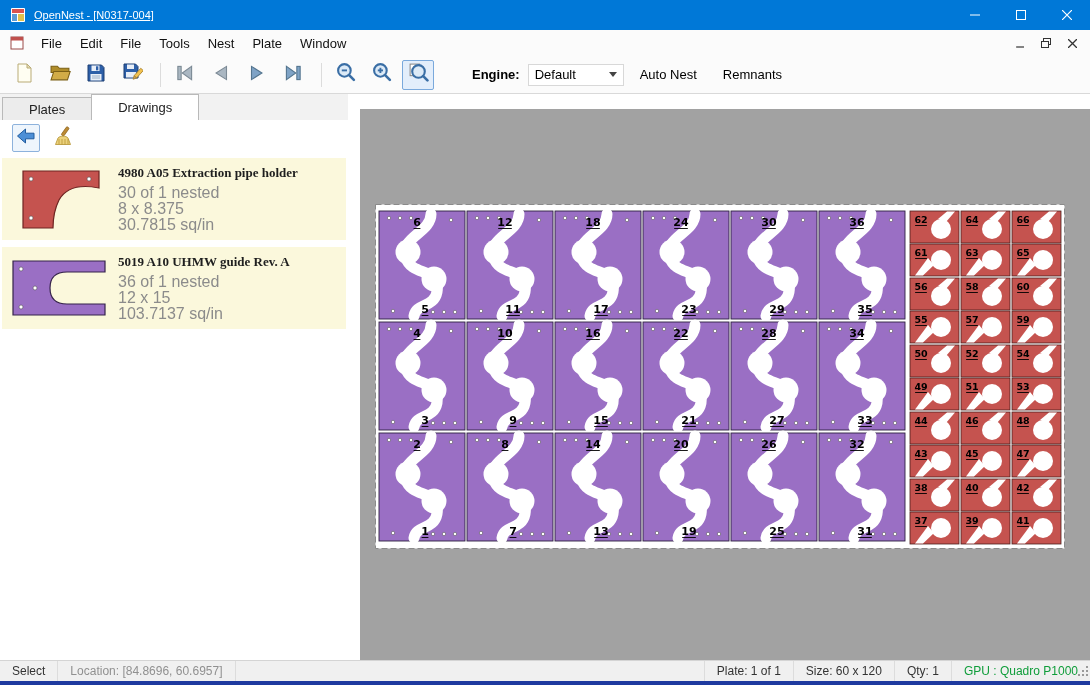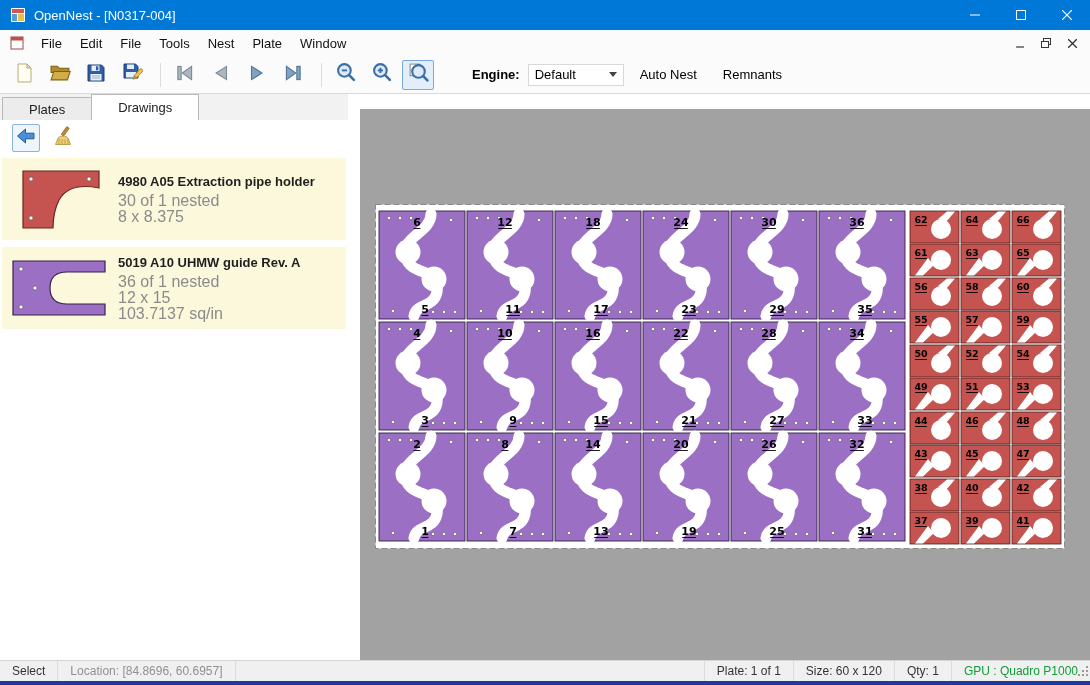--- a/index.html
+++ b/index.html
@@ -2,21 +2,21 @@
 <html><head>
 <meta charset="utf-8">
 <style>
   * { box-sizing: border-box; margin: 0; padding: 0; }
   body { width:1090px; height:685px; font-family:"Liberation Sans", sans-serif; background:#fff; }
   .window { position:relative; width:1090px; height:685px; overflow:hidden; background:#fff; }
 
   
   .titlebar { height:30px; background:#0078d7; display:flex; align-items:center; color:#fff; }
   .app-icon { margin:0 8px 0 10px; display:flex; }
-  .title-text { font-size:13px; }
+  .title-text { font-size:11px;text-decoration:underline; }
   .tb-controls { margin-left:auto; display:flex; height:100%; }
   .tb-btn { width:46px; height:100%; display:flex; align-items:center; justify-content:center; cursor:default; }
 
   
   .menubar { height:26px; background:#fbfbfb; display:flex; align-items:center; font-size:13px; color:#111; }
   .mdi-doc { margin:0 8px 0 10px; display:flex; }
   .menu-item { padding:3px 9px; }
   .mdi-controls { margin-left:auto; display:flex; align-items:center; padding-right:6px; gap:2px; }
   .mdi-btn { width:24px; height:20px; display:flex; align-items:center; justify-content:center; }
 
@@ -37,21 +37,21 @@
   .tabstrip { height:26px; background:#f2f2f2; display:flex; align-items:flex-end; padding-left:2px; }
   .tab { height:23px; line-height:23px; padding:0 26px; font-size:13px; background:#ececec; border:1px solid #b9b9b9; border-bottom:none; margin-right:-1px; color:#222; }
   .tab.active { background:#fff; height:26px; line-height:26px; position:relative; z-index:2;text-align:center; }
   .panel-toolbar { height:36px; display:flex; align-items:center; padding-left:12px; gap:10px; background:#fff; }
   .ptb-btn { width:28px; height:28px; display:flex; align-items:center; justify-content:center; border:1px solid transparent; }
   .ptb-btn.framed { border:1px solid #8db2dc; background:#eef5fc; border-radius:2px; }
   .drawing-list { flex:1; padding:2px 2px; display:flex; flex-direction:column; gap:7px; background:#fff; }
   .drawing-item { background:#fbf8dc; display:flex; align-items:center; min-height:82px; padding:5px 6px; gap:8px; }
   .thumb-box { width:102px; display:flex; justify-content:center; flex:none; }
   .d-info { flex:1; }
-  .d-title { font-size:13px; font-weight:bold; color:#1f1f1f; margin-bottom:4px; }
+  .d-title { font-size:13px; font-weight:bold; color:#1f1f1f; margin-bottom:4px;font-family:Liberation Serif, serif; }
   .d-line { font-size:16px; color:#8b8b8b; line-height:16px; }
 
   .canvas { flex:1; position:relative; background:#fff; overflow:hidden; }
   .canvas-gray { position:absolute; left:12px; top:15px; right:0; bottom:0; background:#a2a2a2; }
   #nest-svg { position:absolute; left:27px; top:110px; }
 
   
   .statusbar { height:21px; background:#f0f0f0; border-top:1px solid #d4d4d4; display:flex; align-items:center; font-size:12px; color:#333; position:relative; }
   .seg { padding:0 12px; height:100%; display:flex; align-items:center; }
   .seg.bl { border-left:1px solid #dcdcdc; }
@@ -273,20 +273,21 @@
               <path d="M10 3 L86 3 L86 20 Q56 14 46 32 Q40 44 40 60 L10 60 Z" fill="#c5534f" stroke="#6e2422" stroke-width="1.2"></path>
               <circle cx="18" cy="11" r="2" fill="#fff" stroke="#555" stroke-width="0.6"></circle>
               <circle cx="76" cy="11" r="2" fill="#fff" stroke="#555" stroke-width="0.6"></circle>
               <circle cx="18" cy="50" r="2" fill="#fff" stroke="#555" stroke-width="0.6"></circle>
             </svg>
           </div>
           <div class="d-info">
             <div class="d-title">4980 A05 Extraction pipe holder</div>
             <div class="d-line">30 of 1 nested</div>
             <div class="d-line">8 x 8.375</div>
+            <div class="d-line">30.7815 sq/in</div>
           </div>
         </div>
         <div class="drawing-item">
           <div class="thumb-box">
             <svg width="100" height="62" viewBox="0 0 100 62">
               <path d="M4 4 L96 4 L96 15 L58 15 Q41 15 41 31 Q41 47 58 47 L96 47 L96 58 L4 58 Z" fill="#9a6fc4" stroke="#35234a" stroke-width="1.2"></path>
               <circle cx="12" cy="12" r="2" fill="#fff" stroke="#555" stroke-width="0.6"></circle>
               <circle cx="12" cy="50" r="2" fill="#fff" stroke="#555" stroke-width="0.6"></circle>
               <circle cx="26" cy="31" r="2" fill="#fff" stroke="#555" stroke-width="0.6"></circle>
             </svg>

